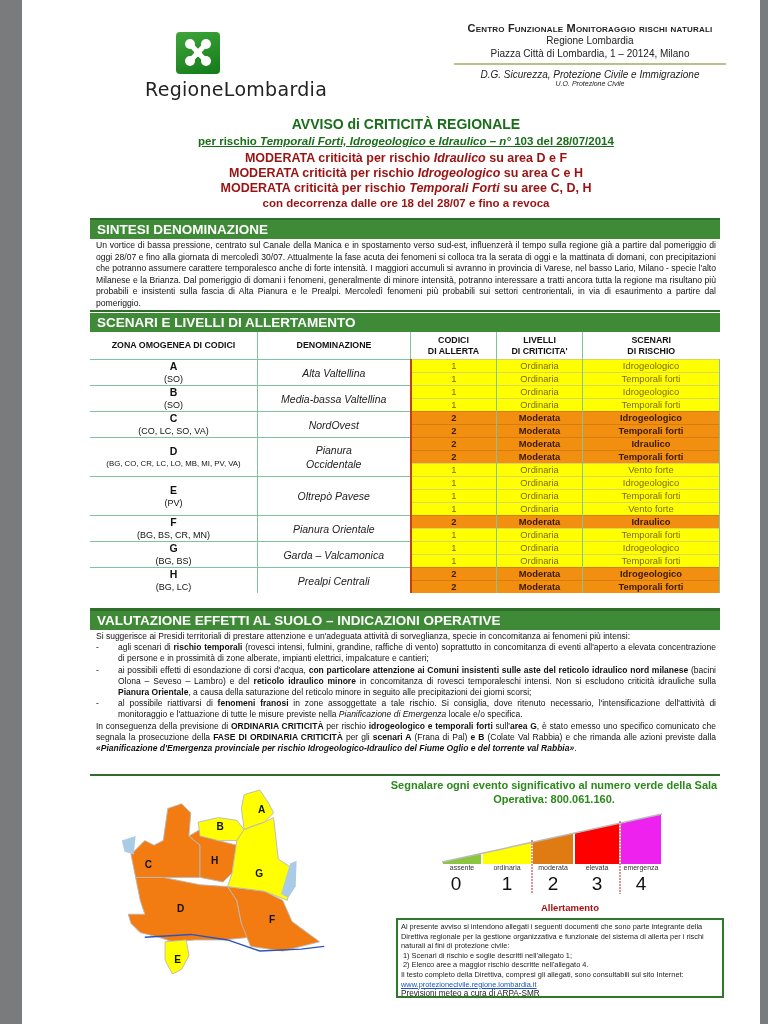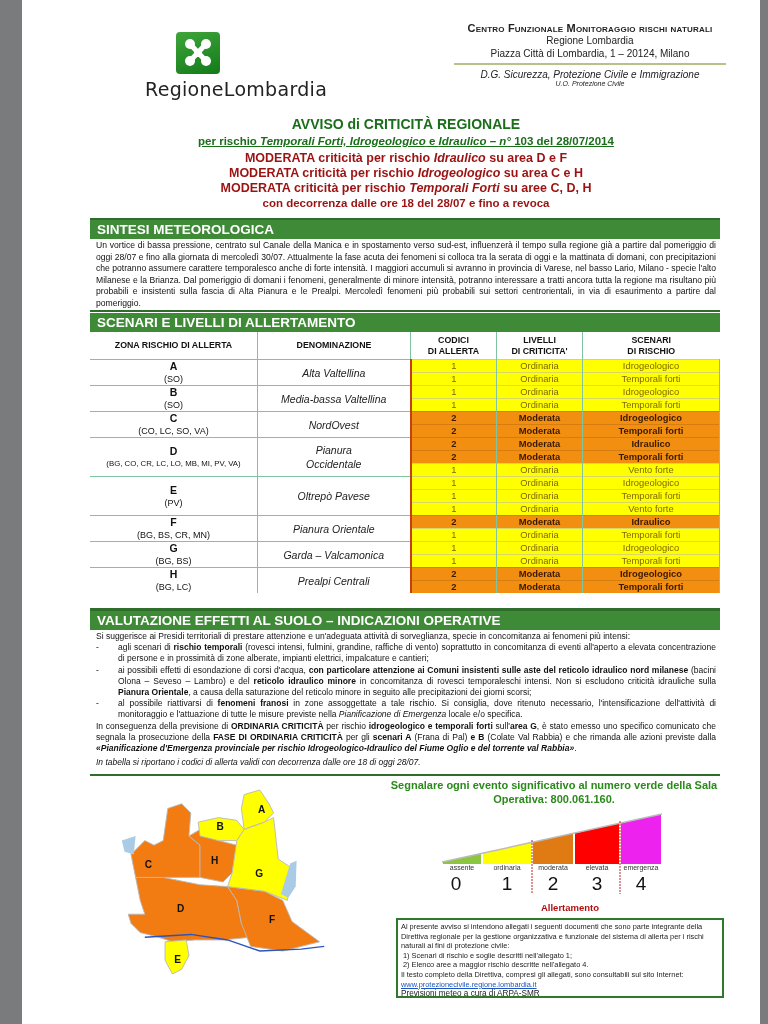--- a/index.html
+++ b/index.html
@@ -77,29 +77,29 @@
     <div class="t1">AVVISO di CRITICITÀ REGIONALE</div>
     <div class="t2"><span>per rischio </span><i>Temporali Forti, Idrogeologico</i><span> e </span><i>Idraulico – n°</i><span> 103 del 28/07/2014</span></div>
     <div style="height:4px"></div>
     <div class="t3"><span>MODERATA criticità per rischio </span><i>Idraulico</i><span> su area D e F</span></div>
     <div class="t3"><span>MODERATA criticità per rischio </span><i>Idrogeologico</i><span> su area C e H</span></div>
     <div class="t3"><span>MODERATA criticità per rischio </span><i>Temporali Forti</i><span> su aree C, D, H</span></div>
     <div class="t4">con decorrenza dalle ore 18 del 28/07 e fino a revoca</div>
   </div>
 
   <div class="abs rule-g" style="top:218px"></div>
-  <div class="abs bar" style="top:220px">SINTESI METEOROLOGICA</div>
+  <div class="abs bar" style="top:220px">SINTESI DENOMINAZIONE</div>
   <div class="abs para" style="top:240px">Un vortice di bassa pressione, centrato sul Canale della Manica e in spostamento verso sud-est, influenzerà il tempo sulla regione già a partire dal pomeriggio di oggi 28/07 e fino alla giornata di mercoledì 30/07. Attualmente la fase acuta dei fenomeni si colloca tra la serata di oggi e la mattinata di domani, con precipitazioni che potranno assumere carattere temporalesco anche di forte intensità. I maggiori accumuli si avranno in provincia di Varese, nel basso Lario, Milano - specie l'alto Milanese e la Brianza. Dal pomeriggio di domani i fenomeni, generalmente di minore intensità, potranno interessare a tratti ancora tutta la regione ma risultano più probabili e insistenti sulla fascia di Alta Pianura e le Prealpi. Mercoledì fenomeni più probabili sui settori centrorientali, in via di esaurimento a partire dal pomeriggio.</div>
   <div class="abs rule-g" style="top:310px"></div>
 
   <div class="abs bar" style="top:313px">SCENARI E LIVELLI DI ALLERTAMENTO</div>
   <table class="sc">
     <thead>
       <tr>
-        <th style="width:165px">ZONA  RISCHIO DI ALLERTA</th>
+        <th style="width:165px">ZONA  OMOGENEA DI CODICI</th>
         <th style="width:150px">DENOMINAZIONE</th>
         <th style="width:83px;white-space:pre-line">CODICI
 DI ALLERTA</th>
         <th style="width:83px;white-space:pre-line">LIVELLI
 DI CRITICITA'</th>
         <th style="white-space:pre-line">SCENARI
 DI RISCHIO</th>
       </tr>
     </thead>
     <tbody id="sc-body">
@@ -222,21 +222,20 @@
       </div>
     <div style="display:flex">
         <span style="width:22px;flex:none">-</span>
         <div><span>ai possibili effetti di esondazione di corsi d'acqua, </span><b>con particolare attenzione ai Comuni insistenti sulle aste del reticolo idraulico nord milanese</b><span> (bacini Olona – Seveso – Lambro) e del </span><b>reticolo idraulico minore</b><span> in concomitanza di rovesci temporaleschi intensi. Non si escludono criticità idrauliche sulla </span><b>Pianura Orientale</b><span>, a causa della saturazione del reticolo minore in seguito alle precipitazioni dei giorni scorsi;</span></div>
       </div>
     <div style="display:flex">
         <span style="width:22px;flex:none">-</span>
         <div><span>al possibile riattivarsi di </span><b>fenomeni franosi</b><span> in zone assoggettate a tale rischio. Si consiglia, dove ritenuto necessario, l'intensificazione dell'attività di monitoraggio e l'attuazione di tutte le misure previste nella </span><i>Pianificazione di Emergenza</i><span> locale e/o specifica.</span></div>
       </div>
     <div><span>In conseguenza della previsione di </span><b>ORDINARIA CRITICITÀ</b><span> per rischio </span><b>idrogeologico e temporali forti</b><span> sull'</span><b>area G</b><span>, è stato emesso uno specifico comunicato che segnala la prosecuzione della </span><b>FASE DI ORDINARIA CRITICITÀ</b><span> per gli </span><b>scenari A</b><span> (Frana di Pal) </span><b>e B</b><span> (Colate Val Rabbia) e che rimanda alle azioni previste dalla </span><b><i>«Pianificazione d'Emergenza provinciale per rischio Idrogeologico-Idraulico del Fiume Oglio e del torrente val Rabbia»</i></b><span>.</span></div>
-    <div style="margin-top:3px;font-style:italic">In tabella si riportano i codici di allerta validi con decorrenza dalle ore 18 di oggi 28/07.</div>
   </div>
   <div class="abs rule-g" style="top:774px"></div>
 
   <svg class="abs map" viewBox="0 0 250 210">
     <path fill="#f27b12" stroke="#b9b9b9" stroke-width="1" d="M30,100 L60,100 L100,108 L130,110 L140,125 L145,150 L155,165 L125,168 L95,168 L70,170 L55,165 L35,160 L25,150 L22,140 L40,140 L35,125 Z"></path>
     <path fill="#f27b12" stroke="#b9b9b9" stroke-width="1" d="M25,75 L40,60 L50,65 L60,60 L65,25 L80,20 L90,30 L88,55 L100,65 L100,100 L60,100 L30,100 Z"></path>
     <path fill="#f27b12" stroke="#b9b9b9" stroke-width="1" d="M88,55 L100,48 L120,60 L140,65 L135,95 L125,105 L100,100 L100,65 Z"></path>
     <path fill="#f27b12" stroke="#b9b9b9" stroke-width="1" d="M130,110 L170,115 L190,125 L200,148 L230,170 L190,180 L155,175 L145,150 L140,125 Z"></path>
     <path fill="#ffff00" stroke="#b9b9b9" stroke-width="1" d="M98,40 L120,35 L140,38 L148,48 L140,60 L120,60 L100,55 Z"></path>
     <path fill="#ffff00" stroke="#b9b9b9" stroke-width="1" d="M148,10 L165,5 L175,20 L180,30 L170,40 L155,45 L148,48 L145,25 Z"></path>

